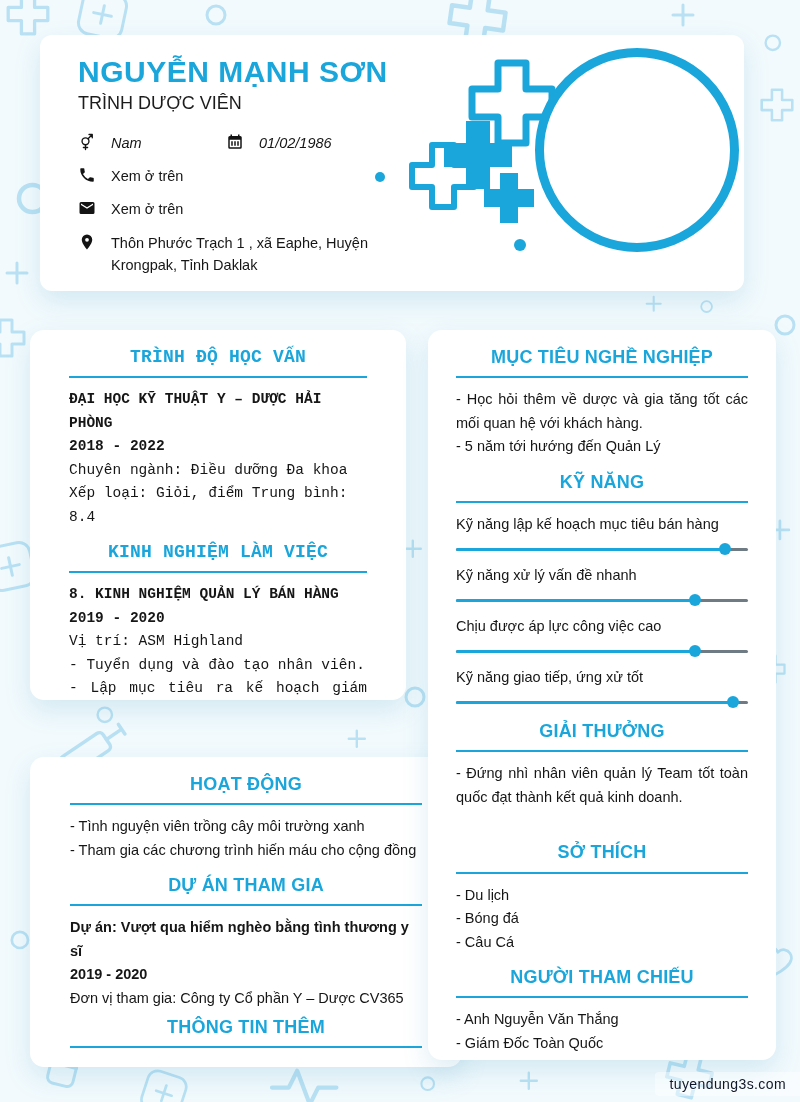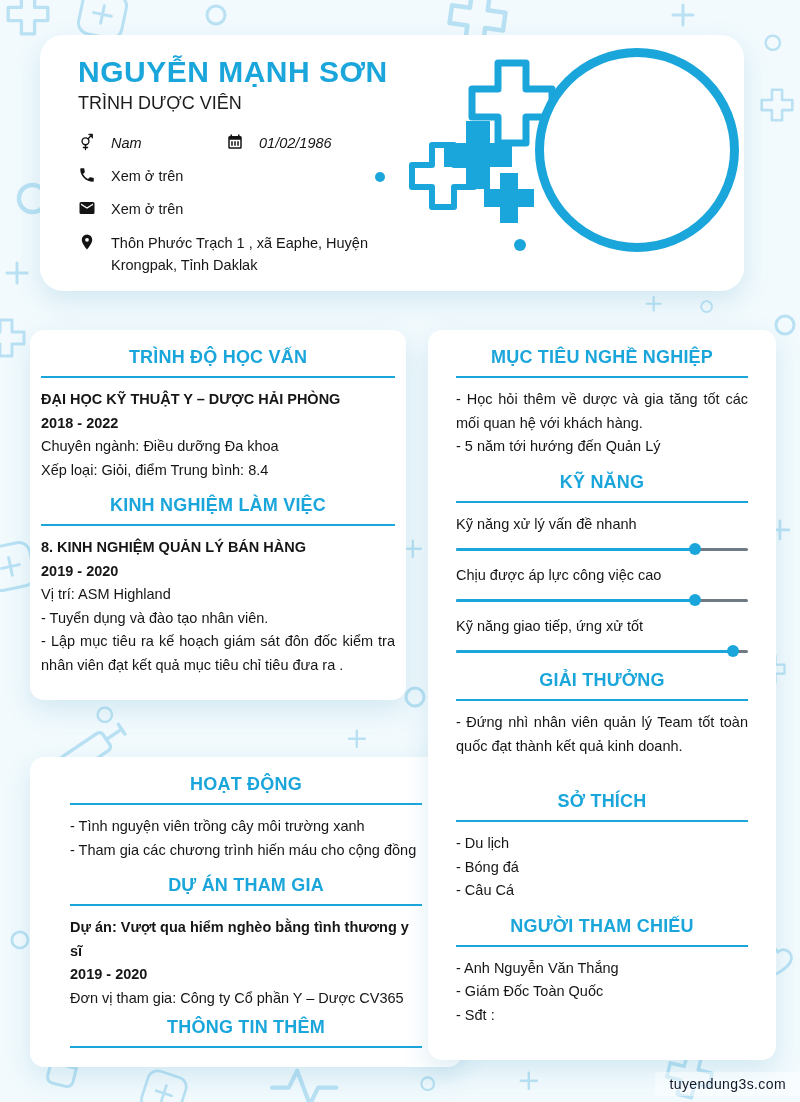--- a/index.html
+++ b/index.html
@@ -10,37 +10,37 @@
   }
   *{margin:0;padding:0;box-sizing:border-box;}
   html,body{width:800px;}
   body{font-family:"Liberation Sans","DejaVu Sans",sans-serif;}
   .page{position:relative;width:800px;height:1102px;background:#f2fafd;overflow:hidden;color:var(--text);}
   .bg{position:absolute;left:0;top:0;color:var(--doodle);}
   .bg use{fill:none;stroke:currentColor;stroke-width:3;stroke-linejoin:round;stroke-linecap:round;}
   .card{position:absolute;background:#fff;border-radius:14px;box-shadow:0 10px 26px rgba(60,150,190,.17);overflow:hidden;}
 
   
-  .header-card{left:40px;top:35px;width:704px;height:256px;padding:20px 0 0 38px;border-radius:23px;}
+  .header-card{left:40px;top:35px;width:704px;height:256px;padding:20px 0 0 38px;border-radius:12px;}
   .name{color:var(--accent);font-size:30px;font-weight:700;letter-spacing:.5px;line-height:1.15;}
   .subtitle{font-size:18px;color:#1c1c1c;margin-top:3px;margin-bottom:18px;}
   .info-row{display:flex;align-items:flex-start;margin-bottom:11px;font-size:14.5px;}
   .info-pair{display:flex;font-style:italic;}
   .info-cell{display:flex;align-items:flex-start;}
   .info-cell.first{width:148px;}
   .cicon{width:18px;height:18px;display:block;flex:none;margin-right:15px;margin-top:1px;}
   .info-text{max-width:270px;line-height:1.55;}
   .photo{position:absolute;left:495px;top:13px;width:204px;height:204px;border:9px solid var(--accent);border-radius:50%;background:#fff;z-index:2;}
   .header-deco{position:absolute;left:330px;top:10px;z-index:1;}
   .deco-big{fill:none;stroke:var(--accent);stroke-width:7;stroke-linejoin:round;}
   .deco-out{fill:none;stroke:var(--accent);stroke-width:6;stroke-linejoin:round;}
   .deco-fill{fill:var(--accent);}
 
   
-  .left-card-1{left:30px;top:330px;width:376px;height:370px;padding:14px 11px 0;}
+  .left-card-1{left:30px;top:330px;width:376px;height:370px;padding:14px 39px 0;font-family:Liberation Mono, monospace;}
   .left-card-2{left:30px;top:757px;width:432px;height:310px;padding:14px 40px 0;}
   .right-card{left:428px;top:330px;width:348px;height:730px;padding:14px 28px 0;}
 
   .sec-heading{color:var(--accent);font-size:18px;font-weight:700;text-align:center;line-height:1.45;padding-bottom:6px;border-bottom:2.5px solid var(--accent);margin-bottom:10px;letter-spacing:.2px;}
   .sec-heading.mt{margin-top:10px;}
   .sec-heading.mt-lg{margin-top:30px;}
   .line{font-size:14.5px;line-height:1.62;}
   .b{font-weight:700;}
   .j{text-align:justify;}
   .gap-sm{margin-bottom:4px;}
@@ -199,20 +199,28 @@
   </section>
 
   <section class="card right-card">
     <h2 class="sec-heading">MỤC TIÊU NGHỀ NGHIỆP</h2>
     <div class="line j">- Học hỏi thêm về dược và gia tăng tốt các mối quan hệ với khách hàng.</div>
     <div class="line">- 5 năm tới hướng đến Quản Lý</div>
 
     <h2 class="sec-heading mt">KỸ NĂNG</h2>
 
     <div class="skill">
+      <div class="skill-label">Kỹ năng lập kế hoạch mục tiêu bán hàng</div>
+      <div class="slider">
+        <div class="slider-track"></div>
+        <div class="slider-fill" style="width: 92%;"></div>
+        <div class="slider-knob" style="left: calc(92% - 6px);"></div>
+      </div>
+    </div>
+    <div class="skill">
       <div class="skill-label">Kỹ năng xử lý vấn đề nhanh</div>
       <div class="slider">
         <div class="slider-track"></div>
         <div class="slider-fill" style="width: 82%;"></div>
         <div class="slider-knob" style="left: calc(82% - 6px);"></div>
       </div>
     </div>
     <div class="skill">
       <div class="skill-label">Chịu được áp lực công việc cao</div>
       <div class="slider">

